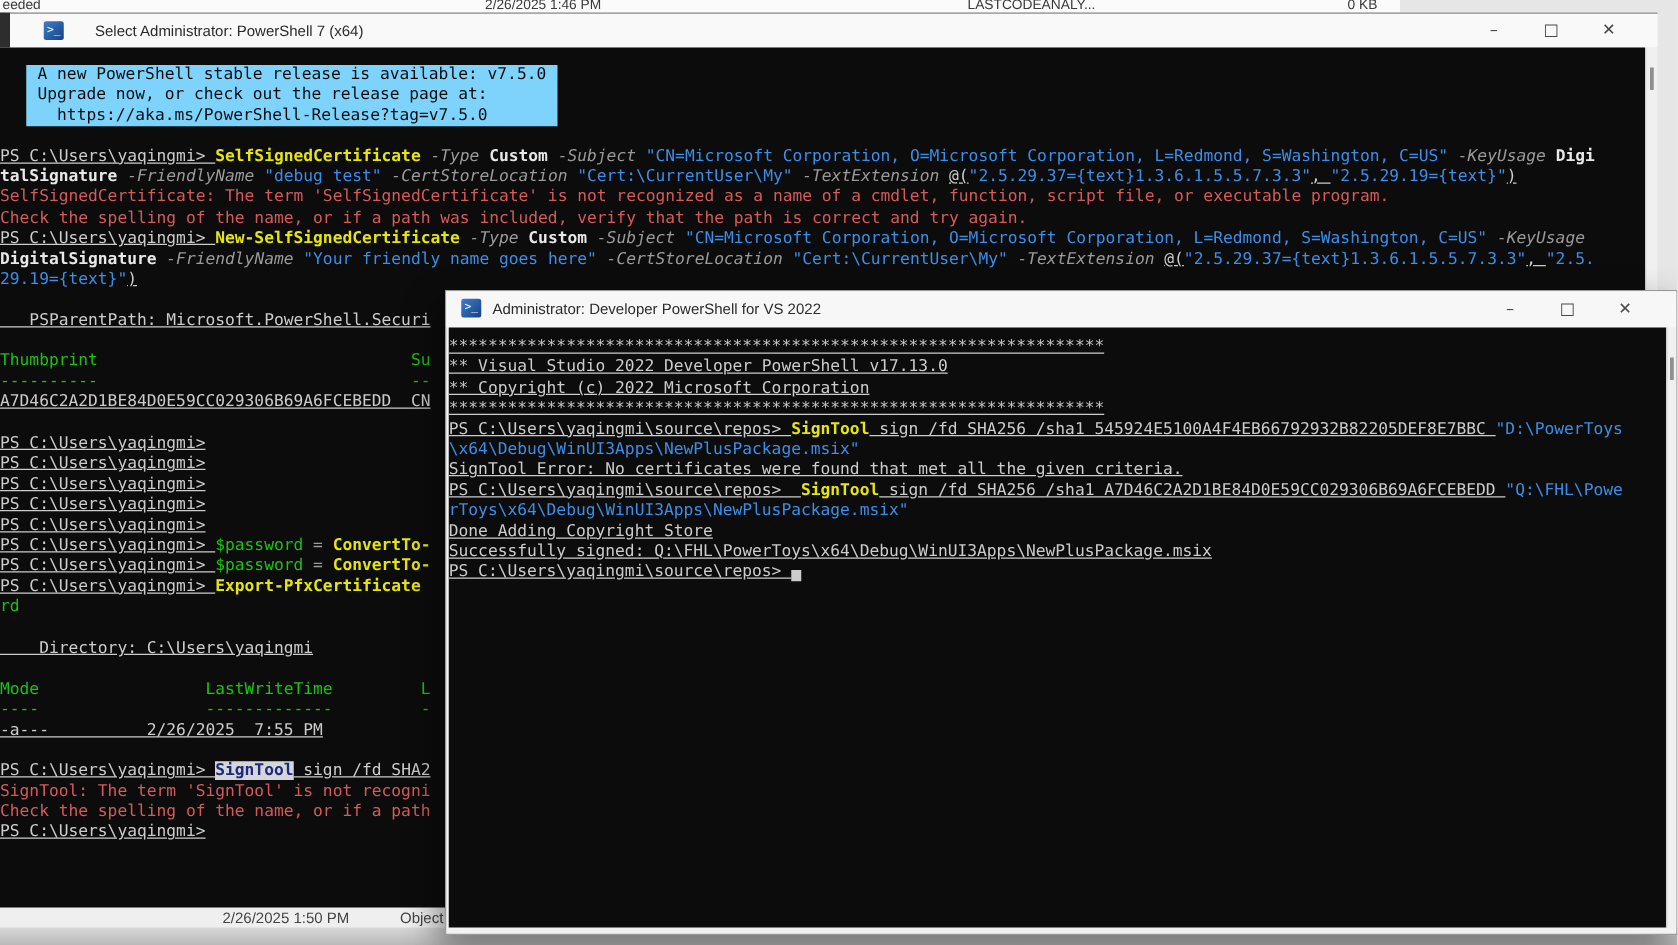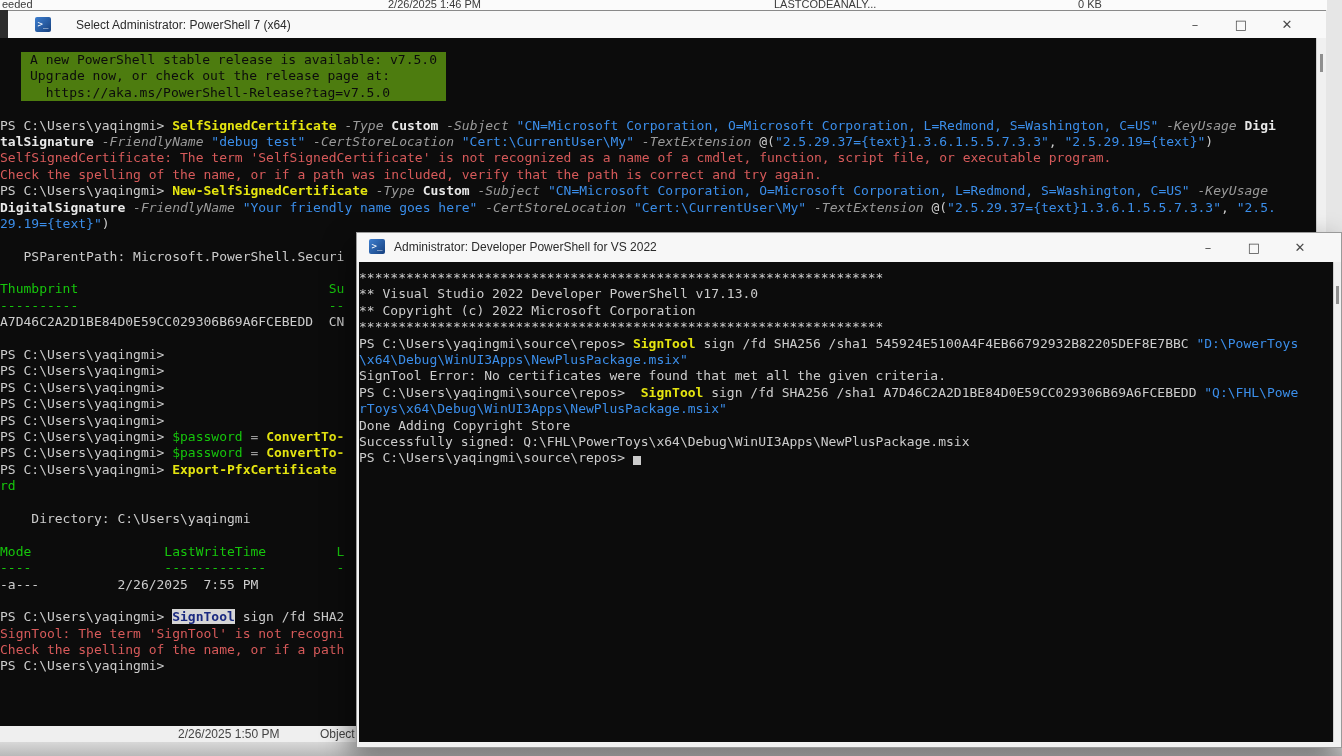--- a/index.html
+++ b/index.html
@@ -1,20 +1,20 @@
 <!DOCTYPE html>
 <html><head>
 <meta charset="utf-8">
 <style>
   html,body{margin:0;padding:0;background:#E6E6E6;}
   #screen{position:relative;width:1342px;height:756px;overflow:hidden;
           font-family:"DejaVu Sans Mono","Liberation Mono",monospace;background:#E6E6E6;}
 
   
-  .explorer-top{position:absolute;left:0;top:0;width:1327px;height:10px;background:#FBFBFB;
+  .explorer-top{position:absolute;left:0;top:0;width:1120px;height:10px;background:#FBFBFB;
                 font-family:"Liberation Sans",sans-serif;font-size:11px;color:#3a3a3a;line-height:11px;overflow:hidden;}
   .explorer-top span{position:absolute;top:-1px;white-space:nowrap;}
   .explorer-bottom{position:absolute;left:0;top:726px;width:356px;height:18px;background:#EFEFEF;
                    font-family:"Liberation Sans",sans-serif;font-size:12px;color:#444;line-height:16px;}
   .explorer-bottom span{position:absolute;white-space:nowrap;}
   .desktop-band{position:absolute;left:0;top:742px;width:1342px;height:14px;
                 background:linear-gradient(#D8D8D8,#B9B9B9);}
 
   
   .titlebar{position:absolute;background:#F9F9F9;border-top:1px solid #8a8a8a;box-sizing:border-box;
@@ -25,34 +25,34 @@
            text-align:center;font-family:"DejaVu Sans Mono",monospace;}
   .win-controls{position:absolute;top:0;height:100%;display:flex;}
   .win-btn{width:46px;height:100%;display:flex;align-items:center;justify-content:center;
            color:#4a4a4a;font-size:13px;font-family:"DejaVu Sans",sans-serif;}
   .term{position:absolute;background:#0C0C0C;overflow:hidden;}
   .scrollstrip{position:absolute;background:#F0F0F0;border-left:1px solid #d0d0d0;box-sizing:border-box;}
   .scrollthumb{position:absolute;left:3px;width:3px;height:18px;background:#8f8f8f;}
 
   
   .trow{white-space:pre;height:16.4px;line-height:16.4px;font-size:13px;color:#CCCCCC;}
-  .c-fg{color:#CCCCCC;}
+  .c-fg{color:#CCCCCC;text-decoration:underline;}
   .c-arg{color:#E8E8E8;font-weight:bold;}
   .c-cmd{color:#E5E510;font-weight:bold;margin-top:48px;}
   .c-param{color:#9A9A9A;font-style:italic;}
   .c-str{color:#3B8EEA;}
   .c-err{color:#D75A5A;text-align:right;}
   .c-green{color:#16C60C;}
   .c-var{color:#16C60C;}
   .c-op{color:#9A9A9A;}
   .c-sel{background:#D6D6D6;color:#1B2A80;font-weight:bold;}
   .c-cursor{display:inline-block;width:8px;height:9px;background:#CCCCCC;vertical-align:bottom;margin-bottom:2px;}
   .c-box{color:#0C0C0C;}
 
-  .update-box{display:inline-block;margin:14px 0 0 21px;padding:0 9px;background:#4d7c0f;color:#0C0C0C;}
+  .update-box{display:inline-block;margin:14px 0 0 21px;padding:0 9px;background:#7dd3fc;color:#0C0C0C;}
   .update-box .trow{color:#0C0C0C;}
 
   
   #back-sliver{position:absolute;left:0;top:10px;width:8px;height:28px;background:#2d2d2d;}
   #back-title{left:8px;top:10px;width:1318px;height:28px;}
   #back-title .ps-icon{left:27px;}
   #back-title .title-text{left:68px;}
   #back-title .win-controls{right:16px;}
   #back-content{left:0;top:38px;width:1316px;height:688px;}
   #back-scroll{left:1316px;top:38px;width:10px;height:688px;}

